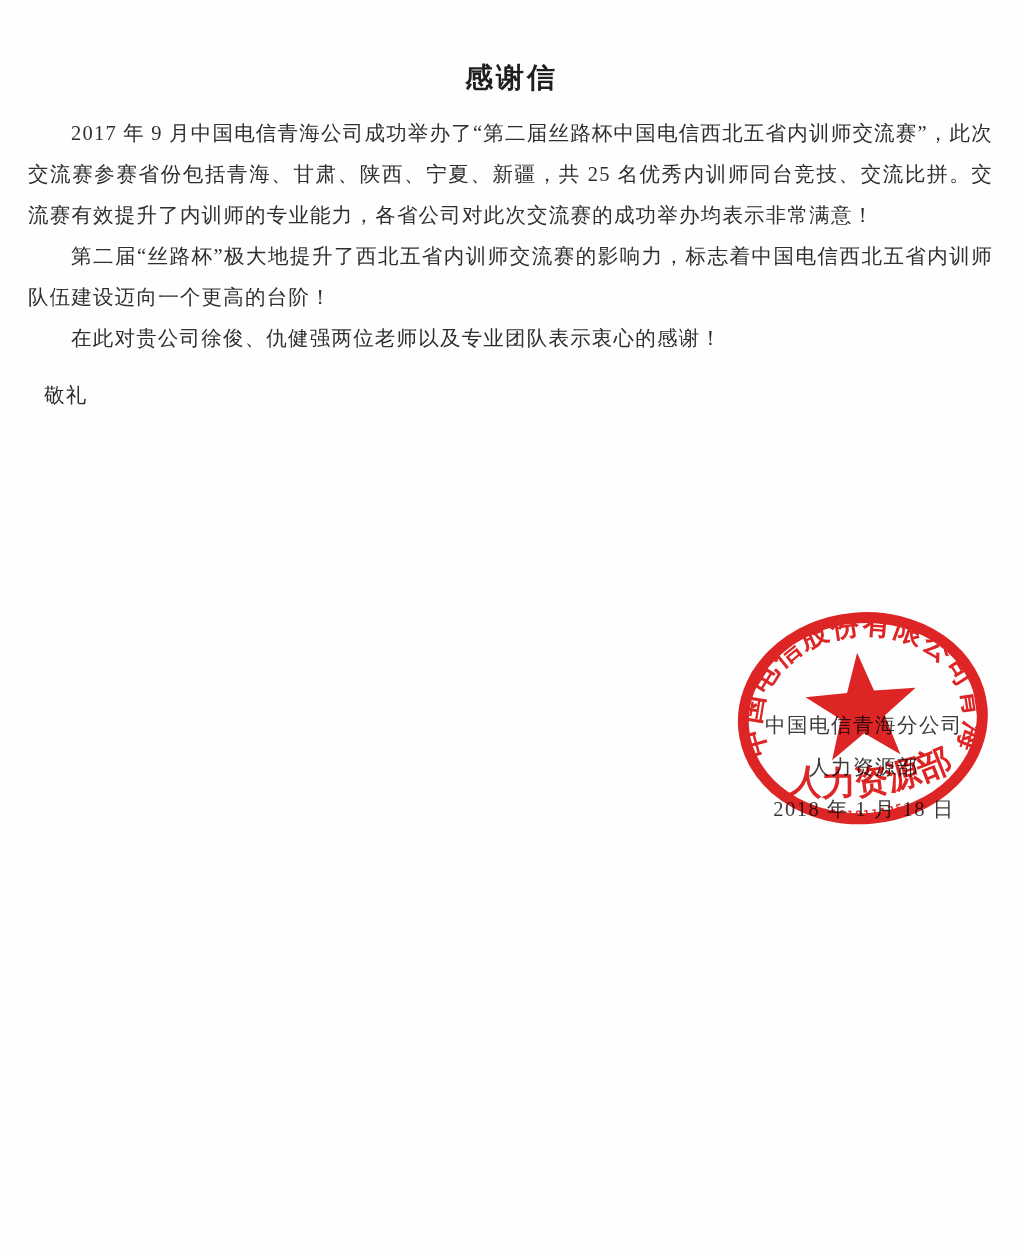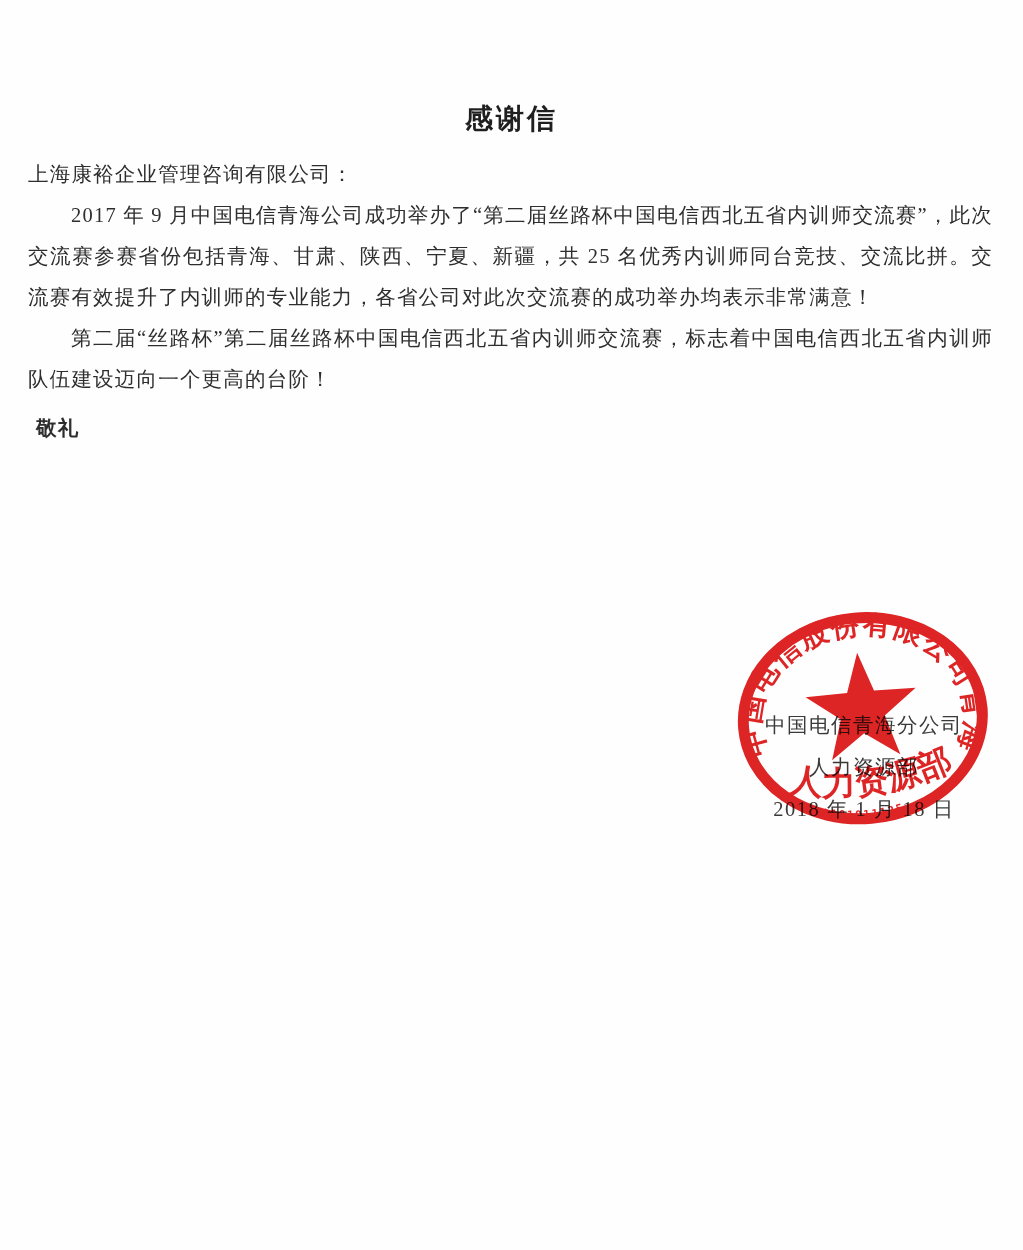--- a/index.html
+++ b/index.html
@@ -7,39 +7,39 @@
     position: relative;
     width: 1023px;
     height: 1250px;
     background: #fefefe;
     font-family: "Liberation Serif", "DejaVu Serif", serif;
     color: #2e2e2e;
     overflow: hidden;
   }
   .title {
     margin: 0;
-    padding-top: 100px;
+    padding-top: 59px;
     text-align: center;
     font-size: 28px;
     font-weight: bold;
     letter-spacing: 3px;
     color: #1f1f1f;
   }
   .body-text {
     margin: 16px 30px 0 28px;
     font-size: 20.5px;
     line-height: 41px;
     letter-spacing: 1.2px;
     text-align: justify;
     text-justify: inter-character;
   }
   .salutation { margin: 0 0 0 0; }
   .para { margin: 0; text-indent: 2.1em; }
   .cizhi { margin: 0; text-indent: 2.1em; }
-  .jingli { margin: 8px; font-weight: bold; }
+  .jingli { margin: 16px; }
   .signature {
     position: absolute;
     top: 704px;
     right: 34px;
     width: 250px;
     text-align: center;
     font-size: 20.5px;
     line-height: 42px;
     letter-spacing: 1.5px;
     color: #3a3a3a;
@@ -58,23 +58,23 @@
   .seal svg { width: 100%; height: 100%; }
 </style>
 </head>
 <body>
 
 <div class="page">
 
   <h1 class="title">感谢信</h1>
 
   <div class="body-text">
-    <p class="salutation">上海康裕企业管理咨询有限公司：</p>
     <p class="para">2017 年 9 月中国电信青海公司成功举办了“第二届丝路杯中国电信西北五省内训师交流赛”，此次交流赛参赛省份包括青海、甘肃、陕西、宁夏、新疆，共 25 名优秀内训师同台竞技、交流比拼。交流赛有效提升了内训师的专业能力，各省公司对此次交流赛的成功举办均表示非常满意！</p>
-    <p class="para">第二届“丝路杯”第二届丝路杯中国电信西北五省内训师交流赛，标志着中国电信西北五省内训师队伍建设迈向一个更高的台阶！</p>
+    <p class="para">第二届“丝路杯”极大地提升了西北五省内训师交流赛的影响力，标志着中国电信西北五省内训师队伍建设迈向一个更高的台阶！</p>
+    <p class="para">在此对贵公司徐俊、仇健强两位老师以及专业团队表示衷心的感谢！</p>
     <p class="jingli">敬礼</p>
   </div>
 
   <div class="signature">
     <div>中国电信青海分公司</div>
     <div>人力资源部</div>
     <div>2018 年 1 月 18 日</div>
   </div>
 
   <div class="seal">

